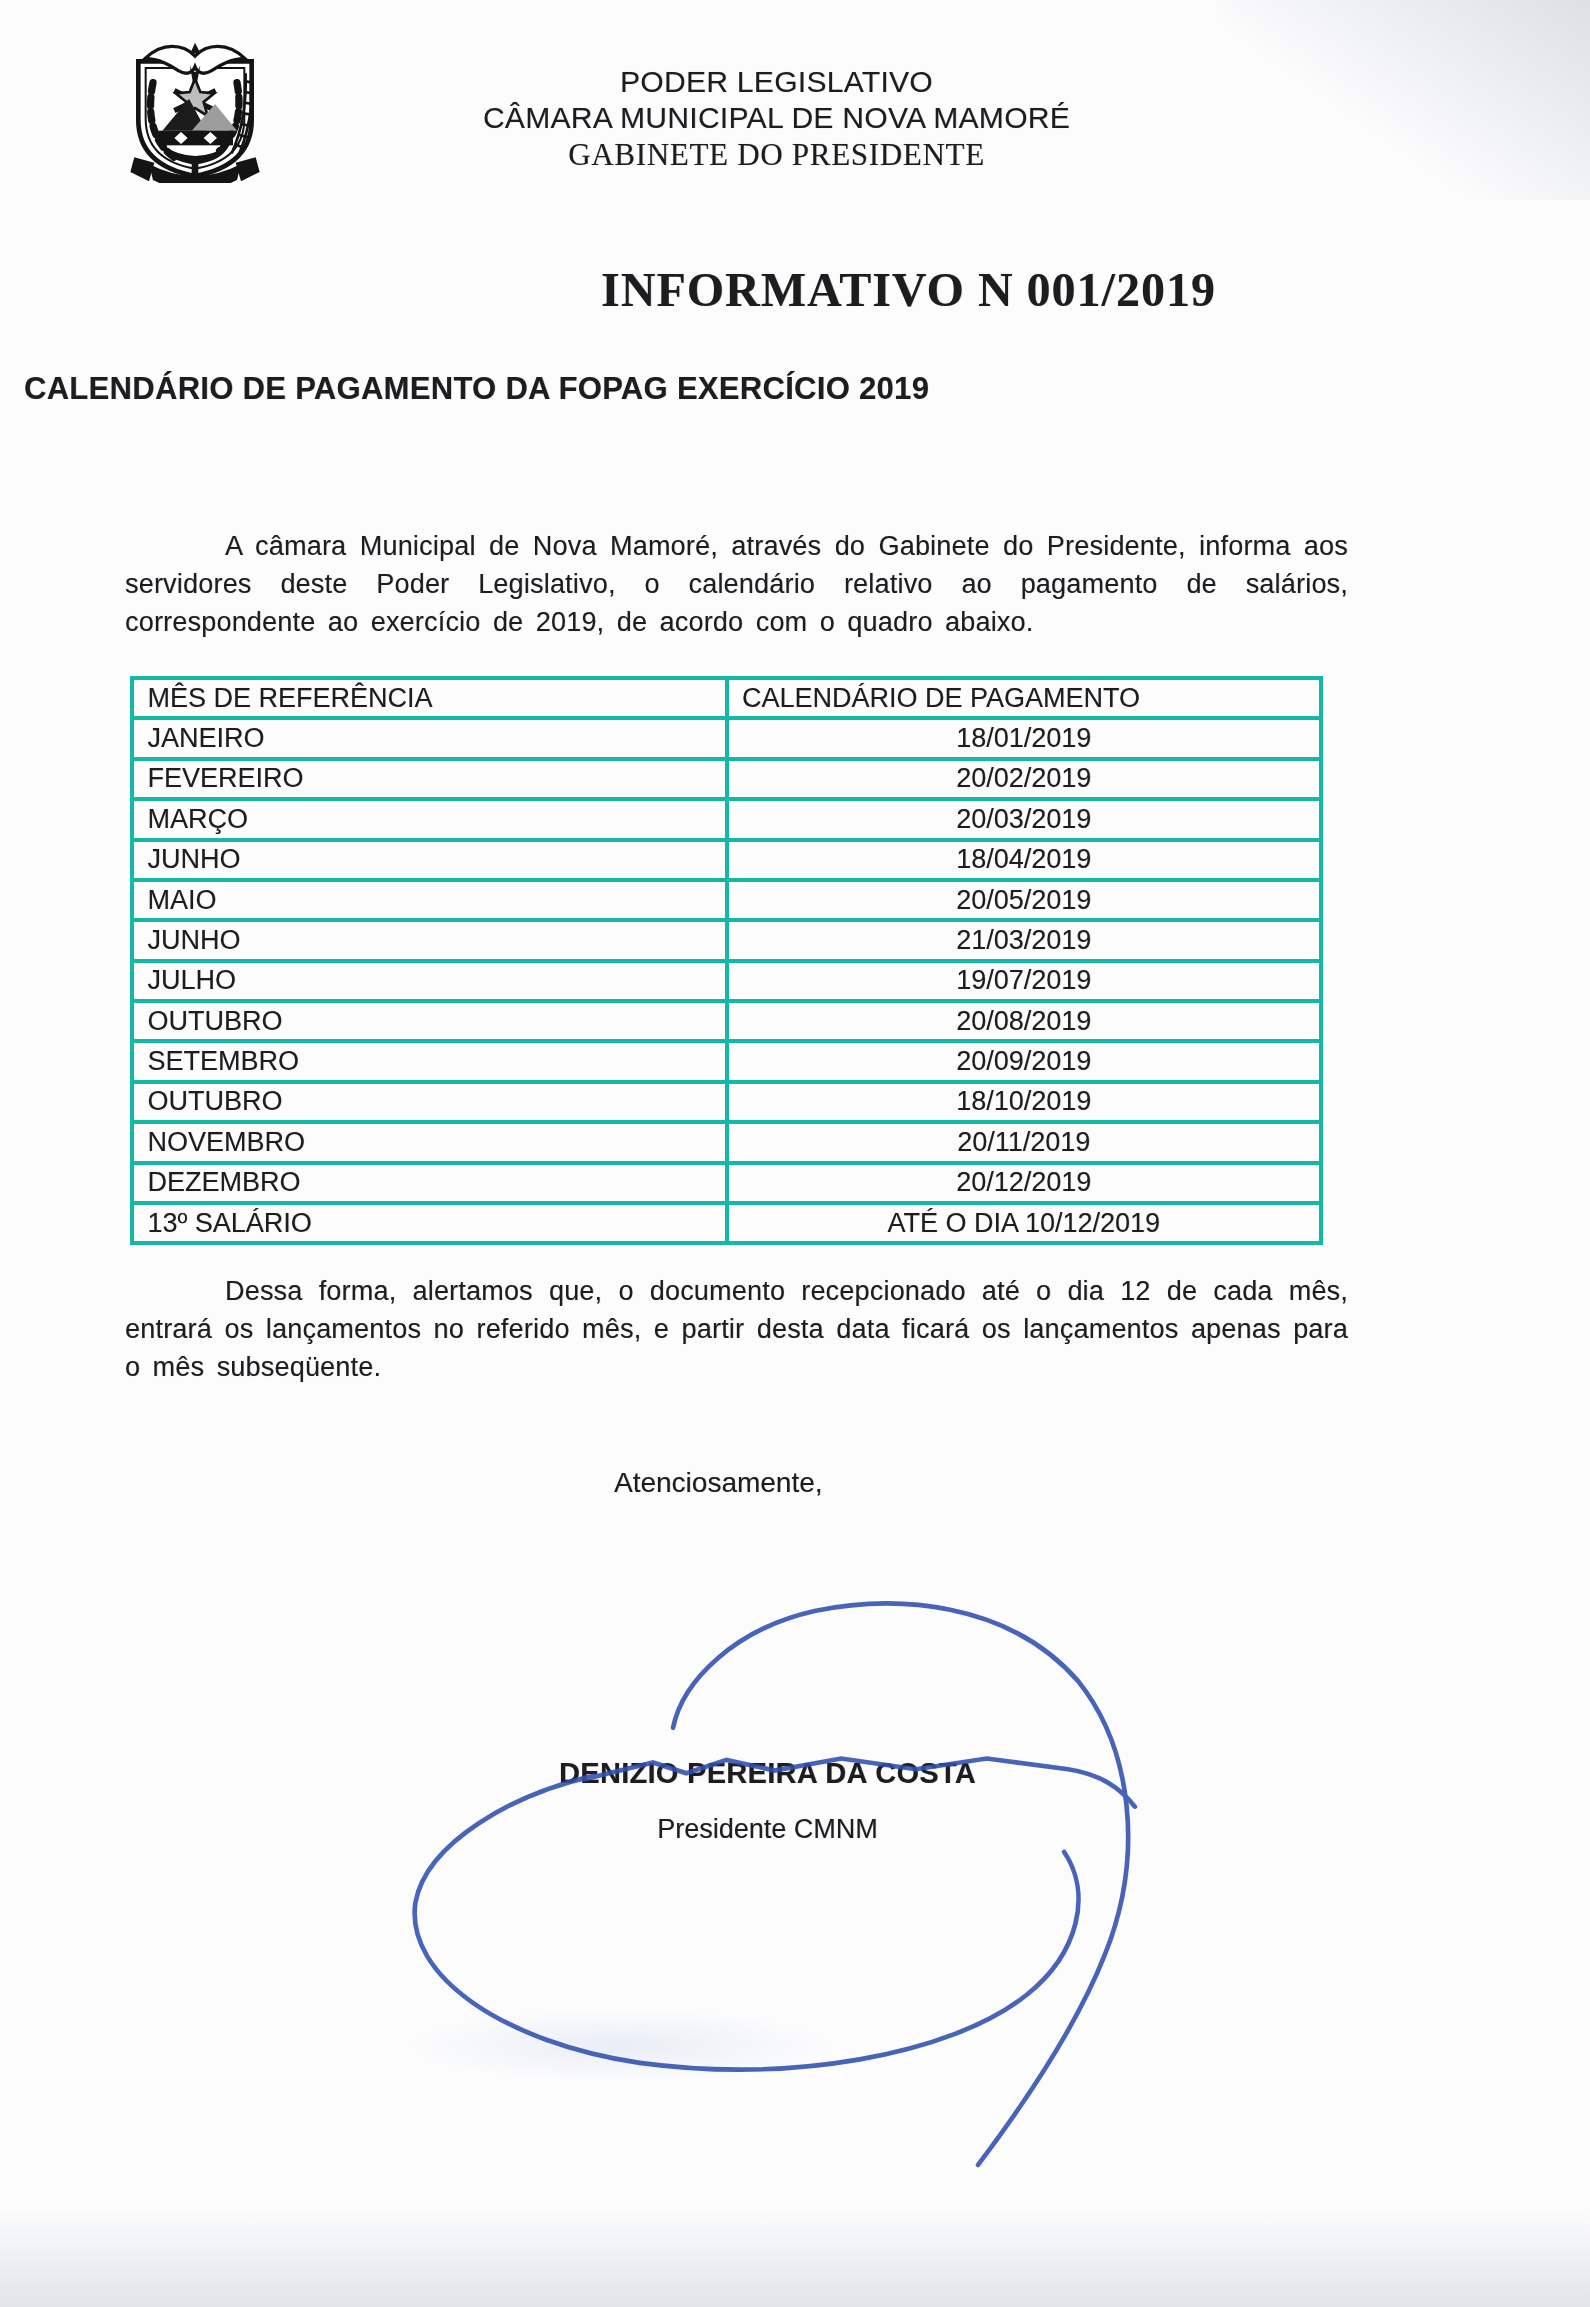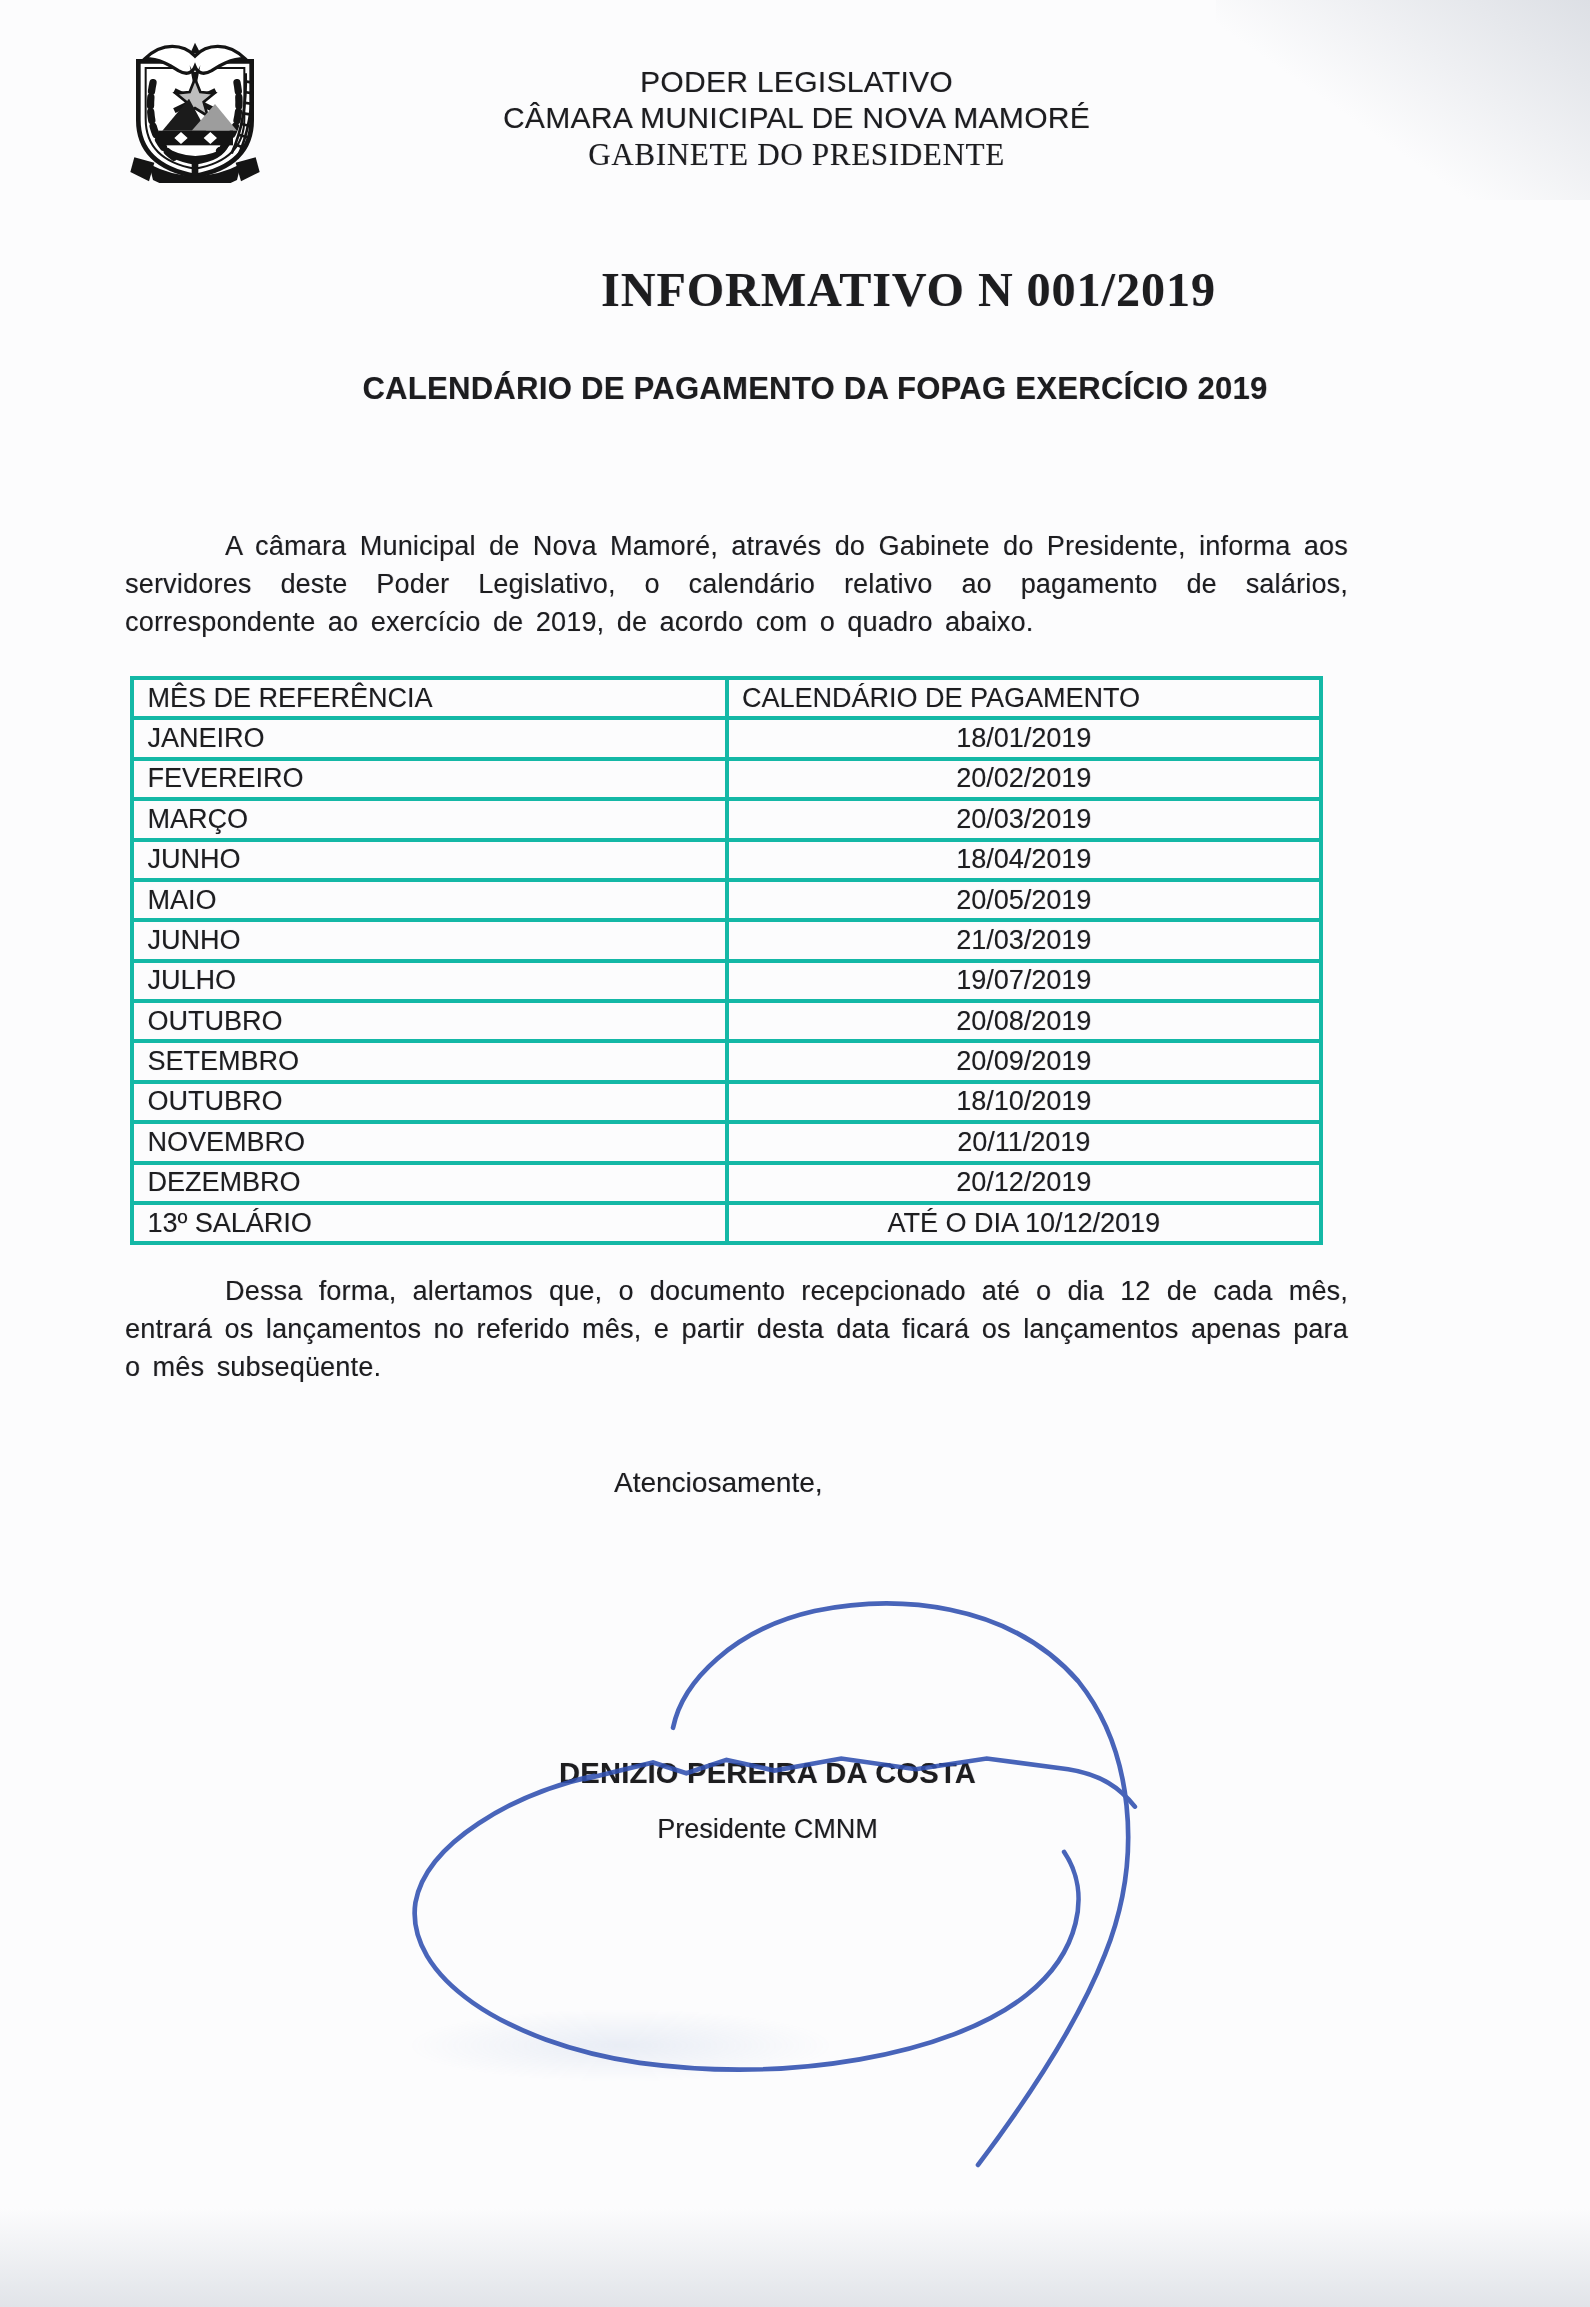--- a/index.html
+++ b/index.html
@@ -15,26 +15,26 @@
   .scan{text-shadow:0.4px 0.4px 0.7px rgba(30,30,55,.38);}
   
   .shade-top-right{right:0;top:0;width:374px;height:200px;
     background:linear-gradient(215deg, rgba(195,200,209,.55), rgba(195,200,209,0) 62%);}
   .shade-bottom{left:0;top:2208px;width:1590px;height:99px;
     background:linear-gradient(to bottom, rgba(203,208,216,0), rgba(198,204,213,.5));}
   .smudge{left:407px;top:2009px;width:427px;height:73px;border-radius:50%;
     background:radial-gradient(ellipse at center, rgba(120,150,200,.14), rgba(120,150,200,0) 70%);
     filter:blur(1.3px);}
   
-  .hdr{left:0;top:64px;width:1470px;padding-left:83px;box-sizing:border-box;text-align:center;margin-left:20px;}
+  .hdr{left:0;top:64px;width:1470px;padding-left:83px;box-sizing:border-box;text-align:center;}
   .hdr-line{font-size:30px;line-height:36px;letter-spacing:0.3px;}
   .hdr-line3{font-family:"Liberation Serif", serif;font-weight:400;font-size:31px;line-height:37px;letter-spacing:0.7px;}
   .doc-title{left:0;top:262px;width:1590px;padding-left:227px;box-sizing:border-box;text-align:center;
     font-family:"Liberation Serif", serif;font-weight:700;font-size:48px;letter-spacing:1px;white-space:nowrap;}
-  .doc-subtitle{left:0;top:371px;width:1590px;padding-left:40px;box-sizing:border-box;text-align:center;
+  .doc-subtitle{left:0;top:371px;width:1590px;padding-left:24px;box-sizing:border-box;text-align:left;
     font-weight:700;font-size:31px;letter-spacing:0.3px;white-space:nowrap;}
   
   .para{left:125px;width:1223px;font-size:27px;line-height:38px;text-align:justify;
     text-indent:100px;word-spacing:4.7px;letter-spacing:0.2px;}
   .para1{top:527px;}
   .para2{top:1272px;}
   
   .pay-table{left:130px;top:676px;}
   table{border-collapse:collapse;table-layout:fixed;width:1193px;height:559px;
     font-size:27px;color:#1d1d1f;}

